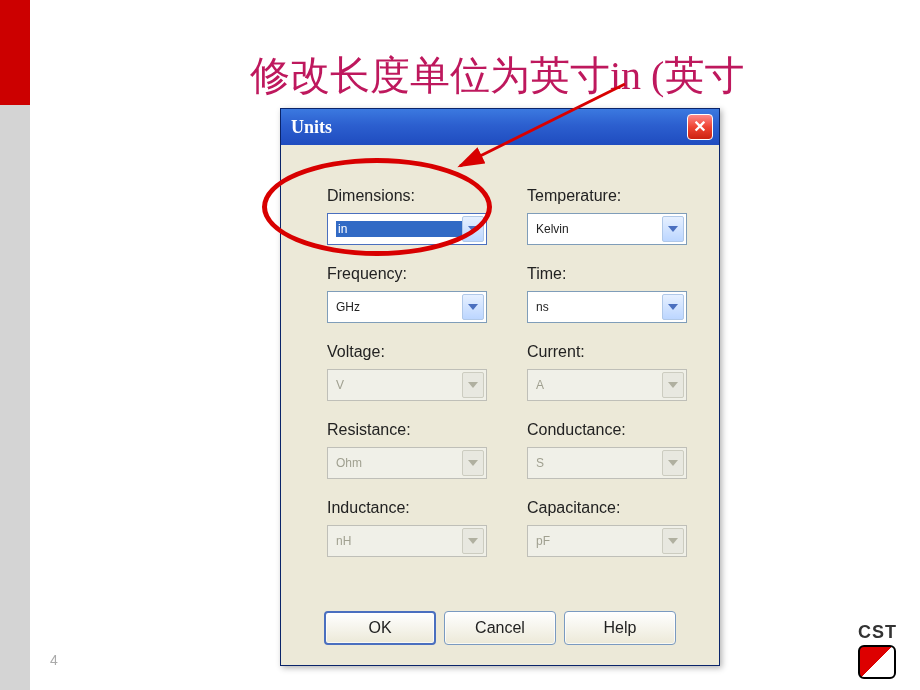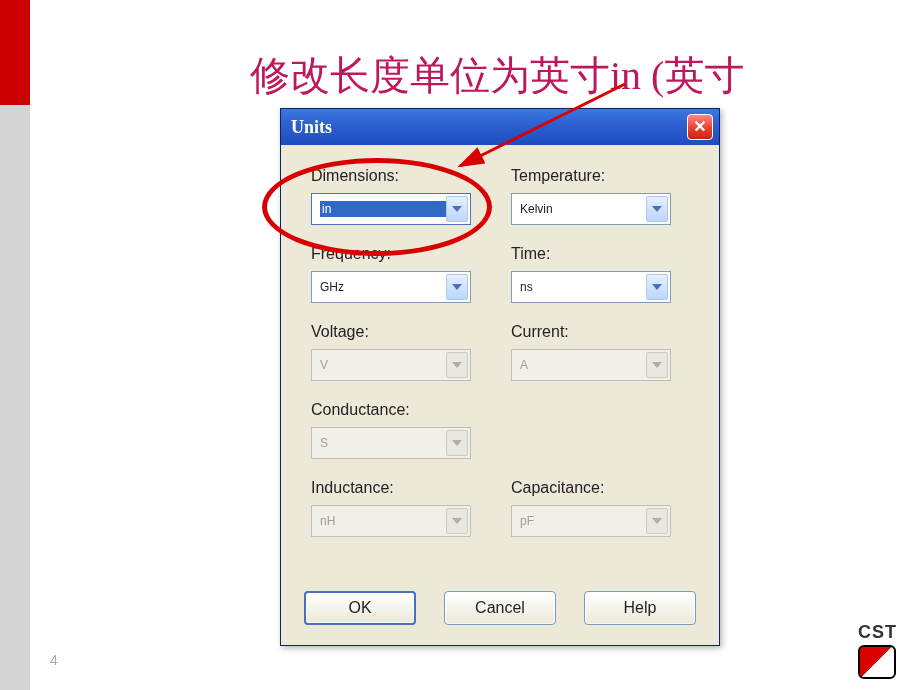--- a/index.html
+++ b/index.html
@@ -78,21 +78,22 @@
       border: 1px solid #fff;
       border-radius: 4px;
       color: #fff;
       font-weight: bold;
       font-size: 16px;
       line-height: 24px;
       text-align: center;
       cursor: pointer;
     }
     .dialog-body {
-      padding: 22px 30px 10px 30px;
+      padding: 22px 30px 10px 46px;
+      margin-top: 20px;
     }
     .row {
       display: flex;
       gap: 40px;
       margin-bottom: 20px;
     }
     .field {
       display: flex;
       flex-direction: column;
       width: 160px;
@@ -140,21 +141,21 @@
     }
     .chevron svg { width: 10px; height: 6px; }
     .combo.disabled .chevron {
       background: #e8e8e0;
       border-color: #ccccc0;
     }
     .combo.disabled .chevron svg path { fill: #b0b0a0; }
     .button-row {
       display: flex;
       justify-content: center;
-      gap: 28px;
+      gap: 8px;
       padding: 24px 20px 20px 20px;
       border-top: none;
     }
     .winbtn {
       width: 112px; height: 34px;
       border: 1px solid #7a9ac0;
       border-radius: 4px;
       background: linear-gradient(to bottom, #fff, #ece9d8);
       font-size: 16px;
       color: #222;
@@ -274,20 +275,31 @@
               <svg viewBox="0 0 10 6">
                 <path d="M0 0 L5 6 L10 0 Z" fill="#b0b0a0"></path>
               </svg>
             </span>
         </div>
       </div>
     </div>
 
     <div class="row">
       <div class="field">
+        <span class="field-label">Resistance:</span>
+        <div class="combo disabled">
+          <span class="combo-text">Ohm</span>
+          <span class="chevron">
+              <svg viewBox="0 0 10 6">
+                <path d="M0 0 L5 6 L10 0 Z" fill="#b0b0a0"></path>
+              </svg>
+            </span>
+        </div>
+      </div>
+      <div class="field">
         <span class="field-label">Conductance:</span>
         <div class="combo disabled">
           <span class="combo-text">S</span>
           <span class="chevron">
               <svg viewBox="0 0 10 6">
                 <path d="M0 0 L5 6 L10 0 Z" fill="#b0b0a0"></path>
               </svg>
             </span>
         </div>
       </div>

